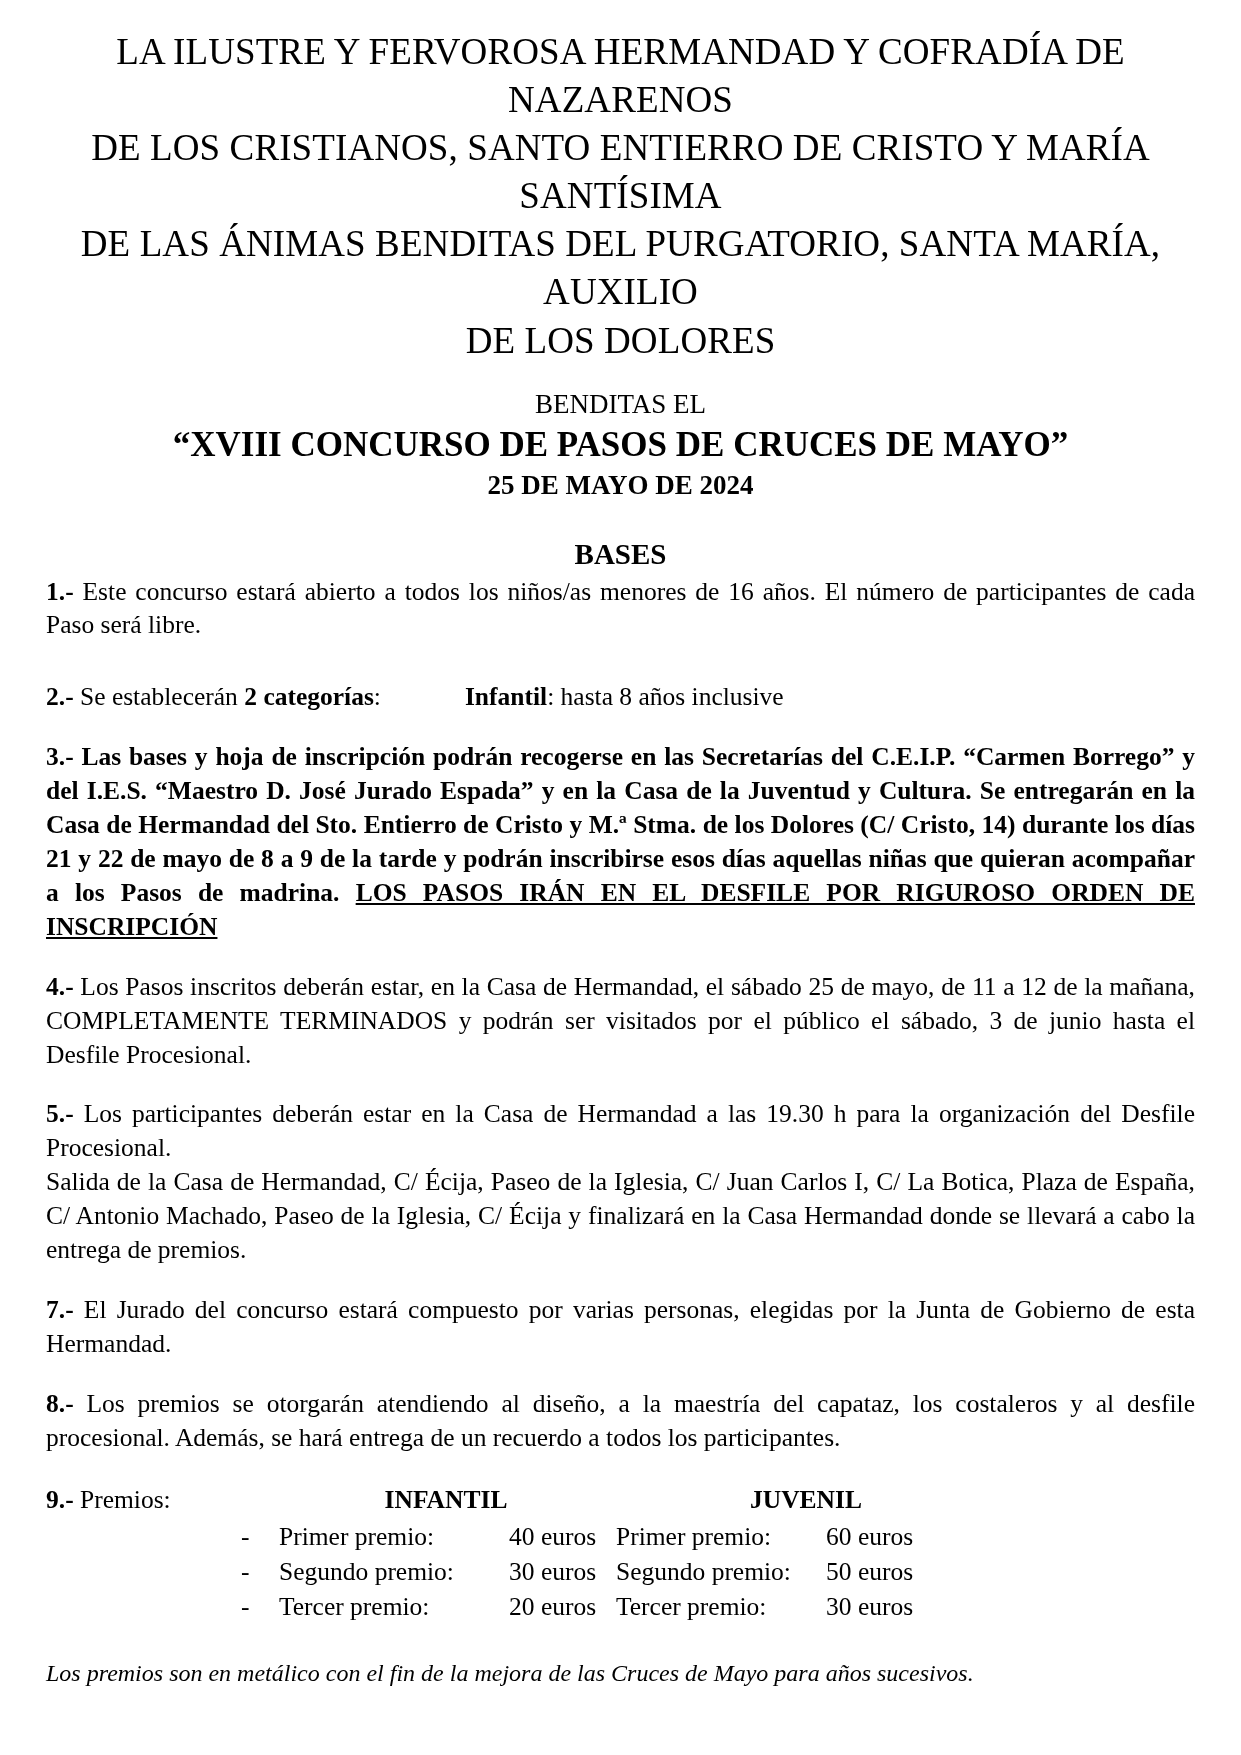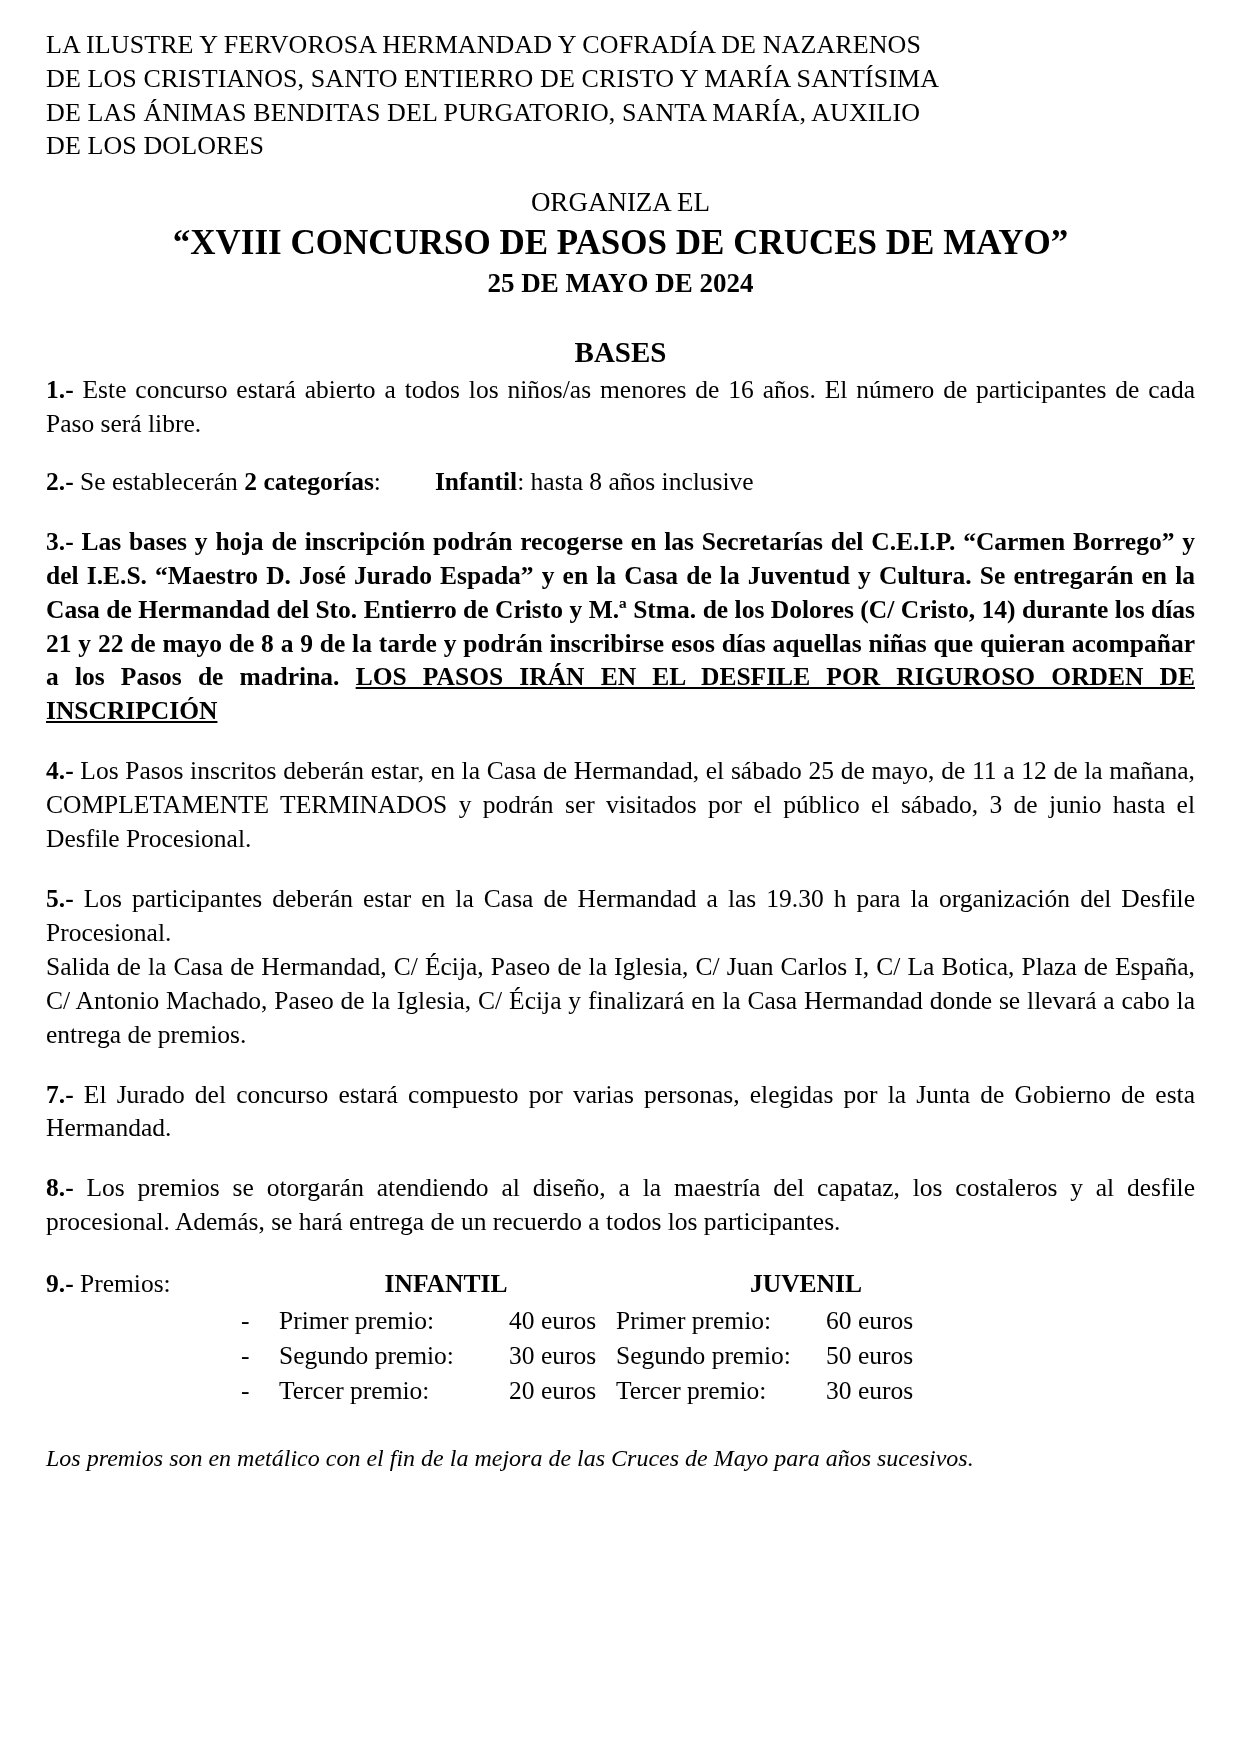--- a/index.html
+++ b/index.html
@@ -13,22 +13,22 @@
     font-family: "Liberation Serif", "DejaVu Serif", serif;
     color: #000000;
   }
   .page {
     width: 1241px;
     min-height: 1755px;
     box-sizing: border-box;
     padding: 28px 46px 20px 46px;
   }
   .header-title {
-    text-align: left;
-    font-size: 26px;
+    text-align: center;
+    font-size: 37px;
     line-height: 1.30;
     letter-spacing: 0.1px;
   }
   .spacer-18 { height: 22px; }
   .organiza {
     text-align: center;
     font-size: 27px;
     line-height: 1.30;
   }
   .concurso {
@@ -61,21 +61,22 @@
   .b { font-weight: bold; }
   .u { text-decoration: underline; }
   .just-all {
     text-align: justify;
     text-align-last: left;
   }
   .cat-block {
     display: flex;
     font-size: 25.5px;
     line-height: 1.33;
-    margin-top: 24px;
+    margin-top: 38px;
+    gap: 30px;
   }
   .cat-left {
     white-space: nowrap;
     padding-right: 54px;
   }
   .cat-right div { white-space: nowrap; }
   .clause3 {
     font-weight: bold;
     font-size: 25.5px;
     line-height: 1.33;
@@ -131,21 +132,21 @@
 
   <div class="header-title">
     <div>LA ILUSTRE Y FERVOROSA HERMANDAD Y COFRADÍA DE NAZARENOS</div>
     <div>DE LOS CRISTIANOS, SANTO ENTIERRO DE CRISTO Y MARÍA SANTÍSIMA</div>
     <div>DE LAS ÁNIMAS BENDITAS DEL PURGATORIO, SANTA MARÍA, AUXILIO</div>
     <div>DE LOS DOLORES</div>
   </div>
 
   <div class="spacer-18"></div>
 
-  <div class="organiza">ORGANIZA EL</div>
+  <div class="organiza">BENDITAS EL</div>
   <div class="concurso">“XVIII CONCURSO DE PASOS DE CRUCES DE MAYO”</div>
   <div class="fecha">25 DE MAYO DE 2024</div>
 
   <div class="bases-heading">BASES</div>
 
   <p class="clause just-all"><span class="b">1.-</span><span> Este concurso estará abierto a todos los niños/as menores de 16 años. El número de participantes de cada Paso será libre.</span></p>
 
   <div class="cat-block">
     <div class="cat-left"><span class="b">2.-</span><span> Se establecerán </span><span class="b">2 categorías</span><span>:</span></div>
     <div class="cat-right">

